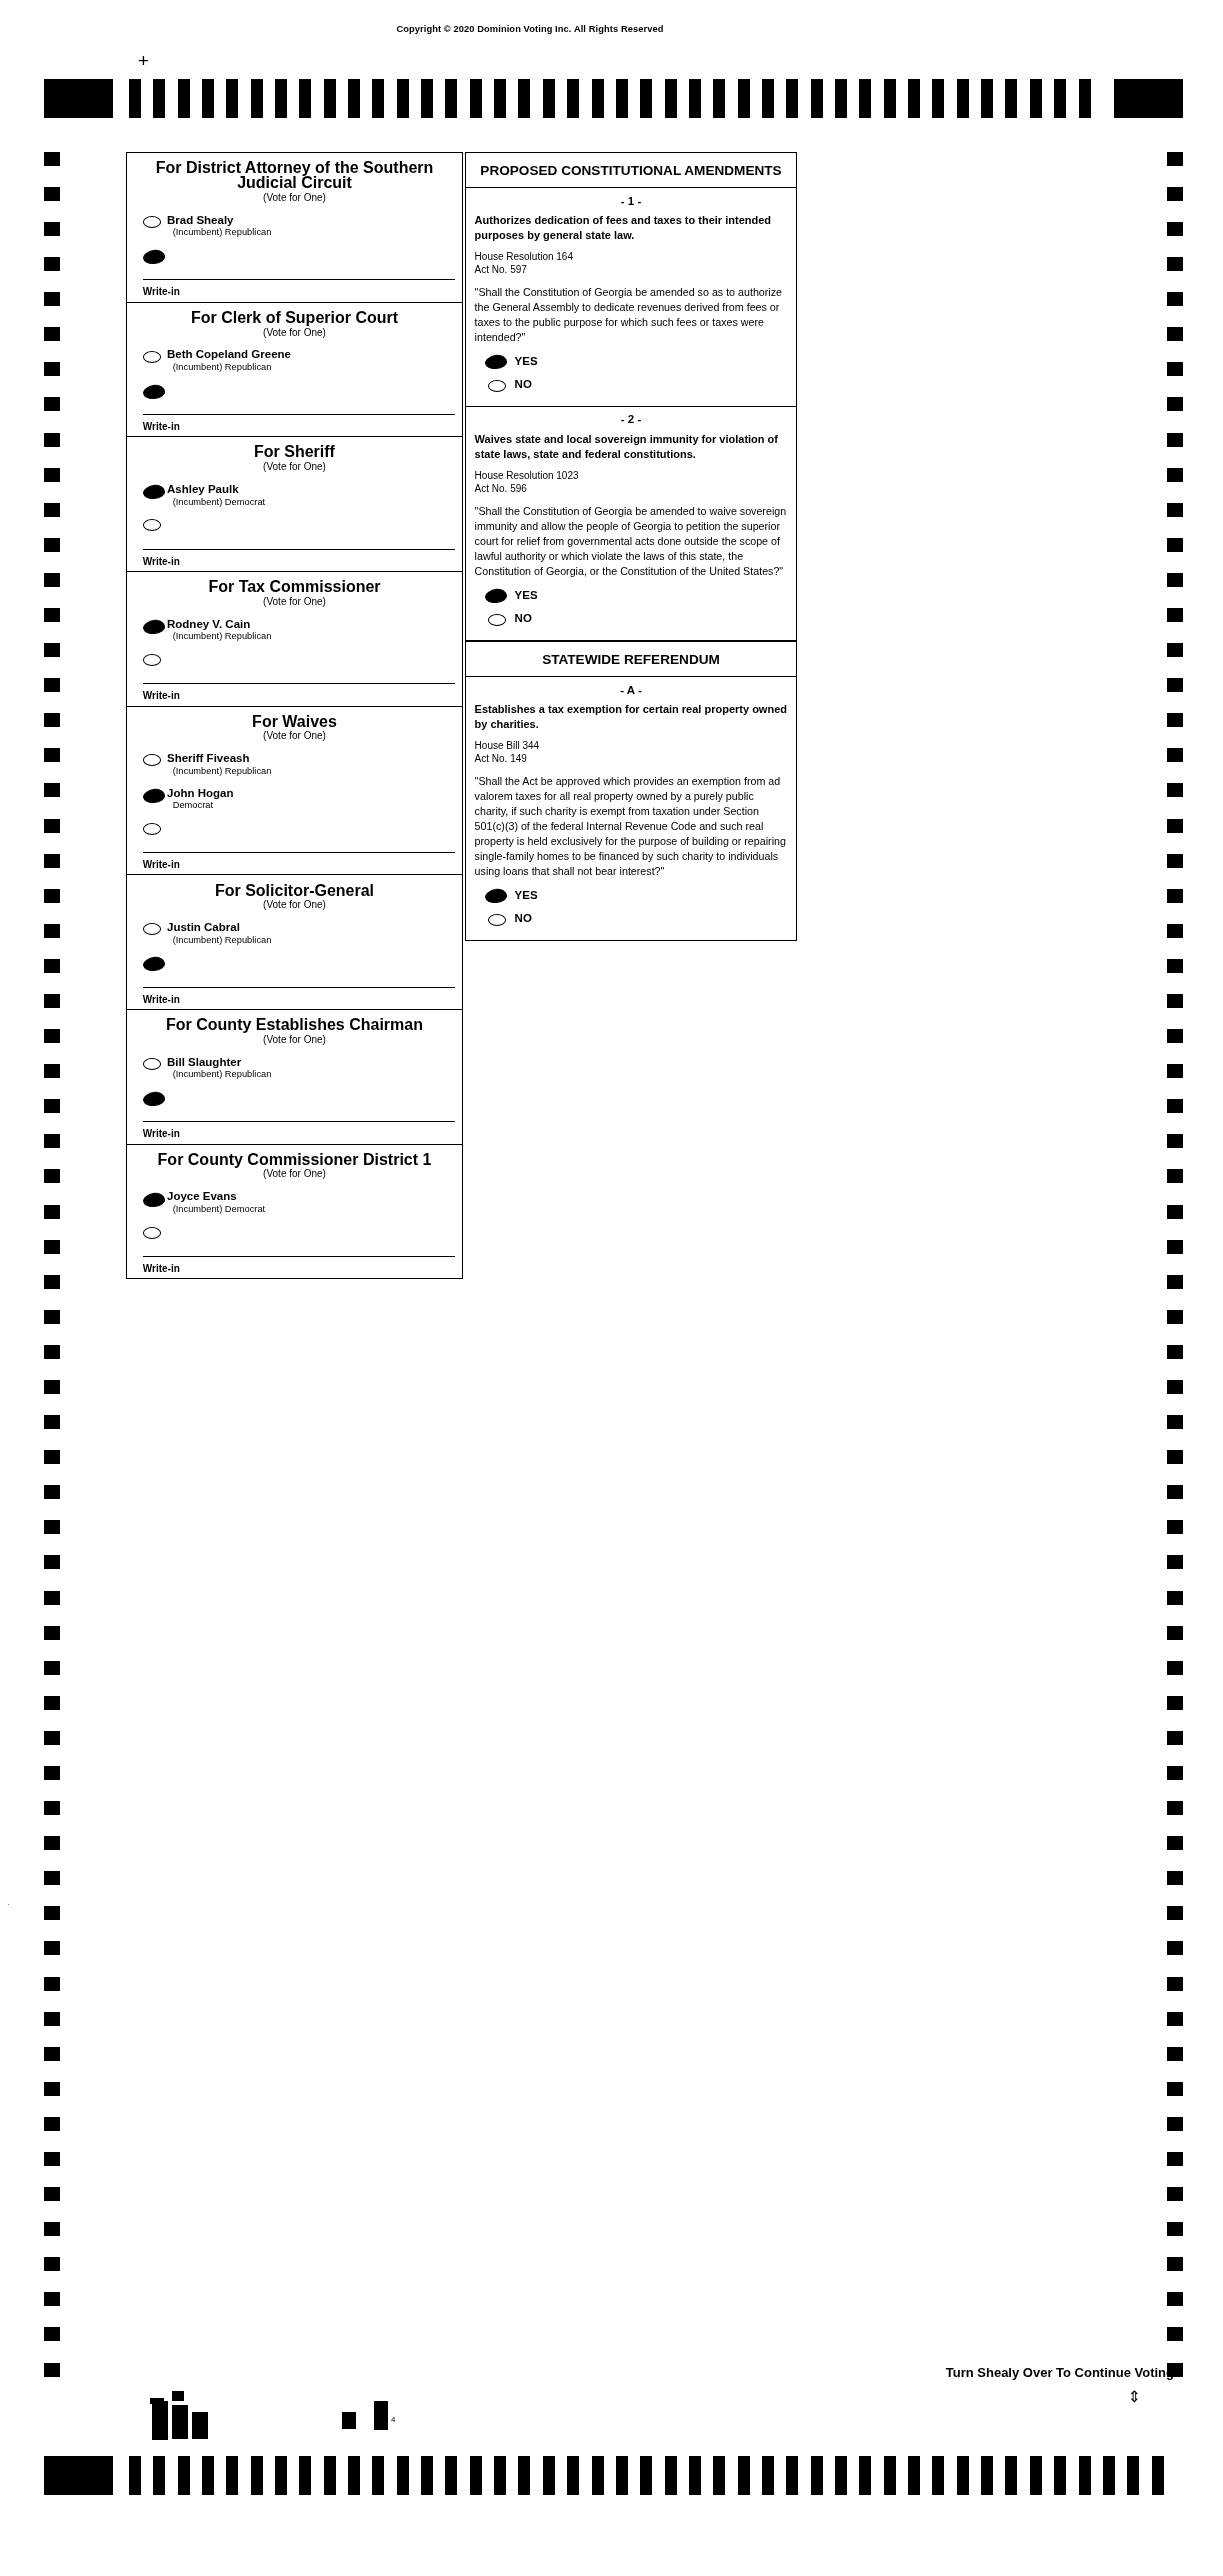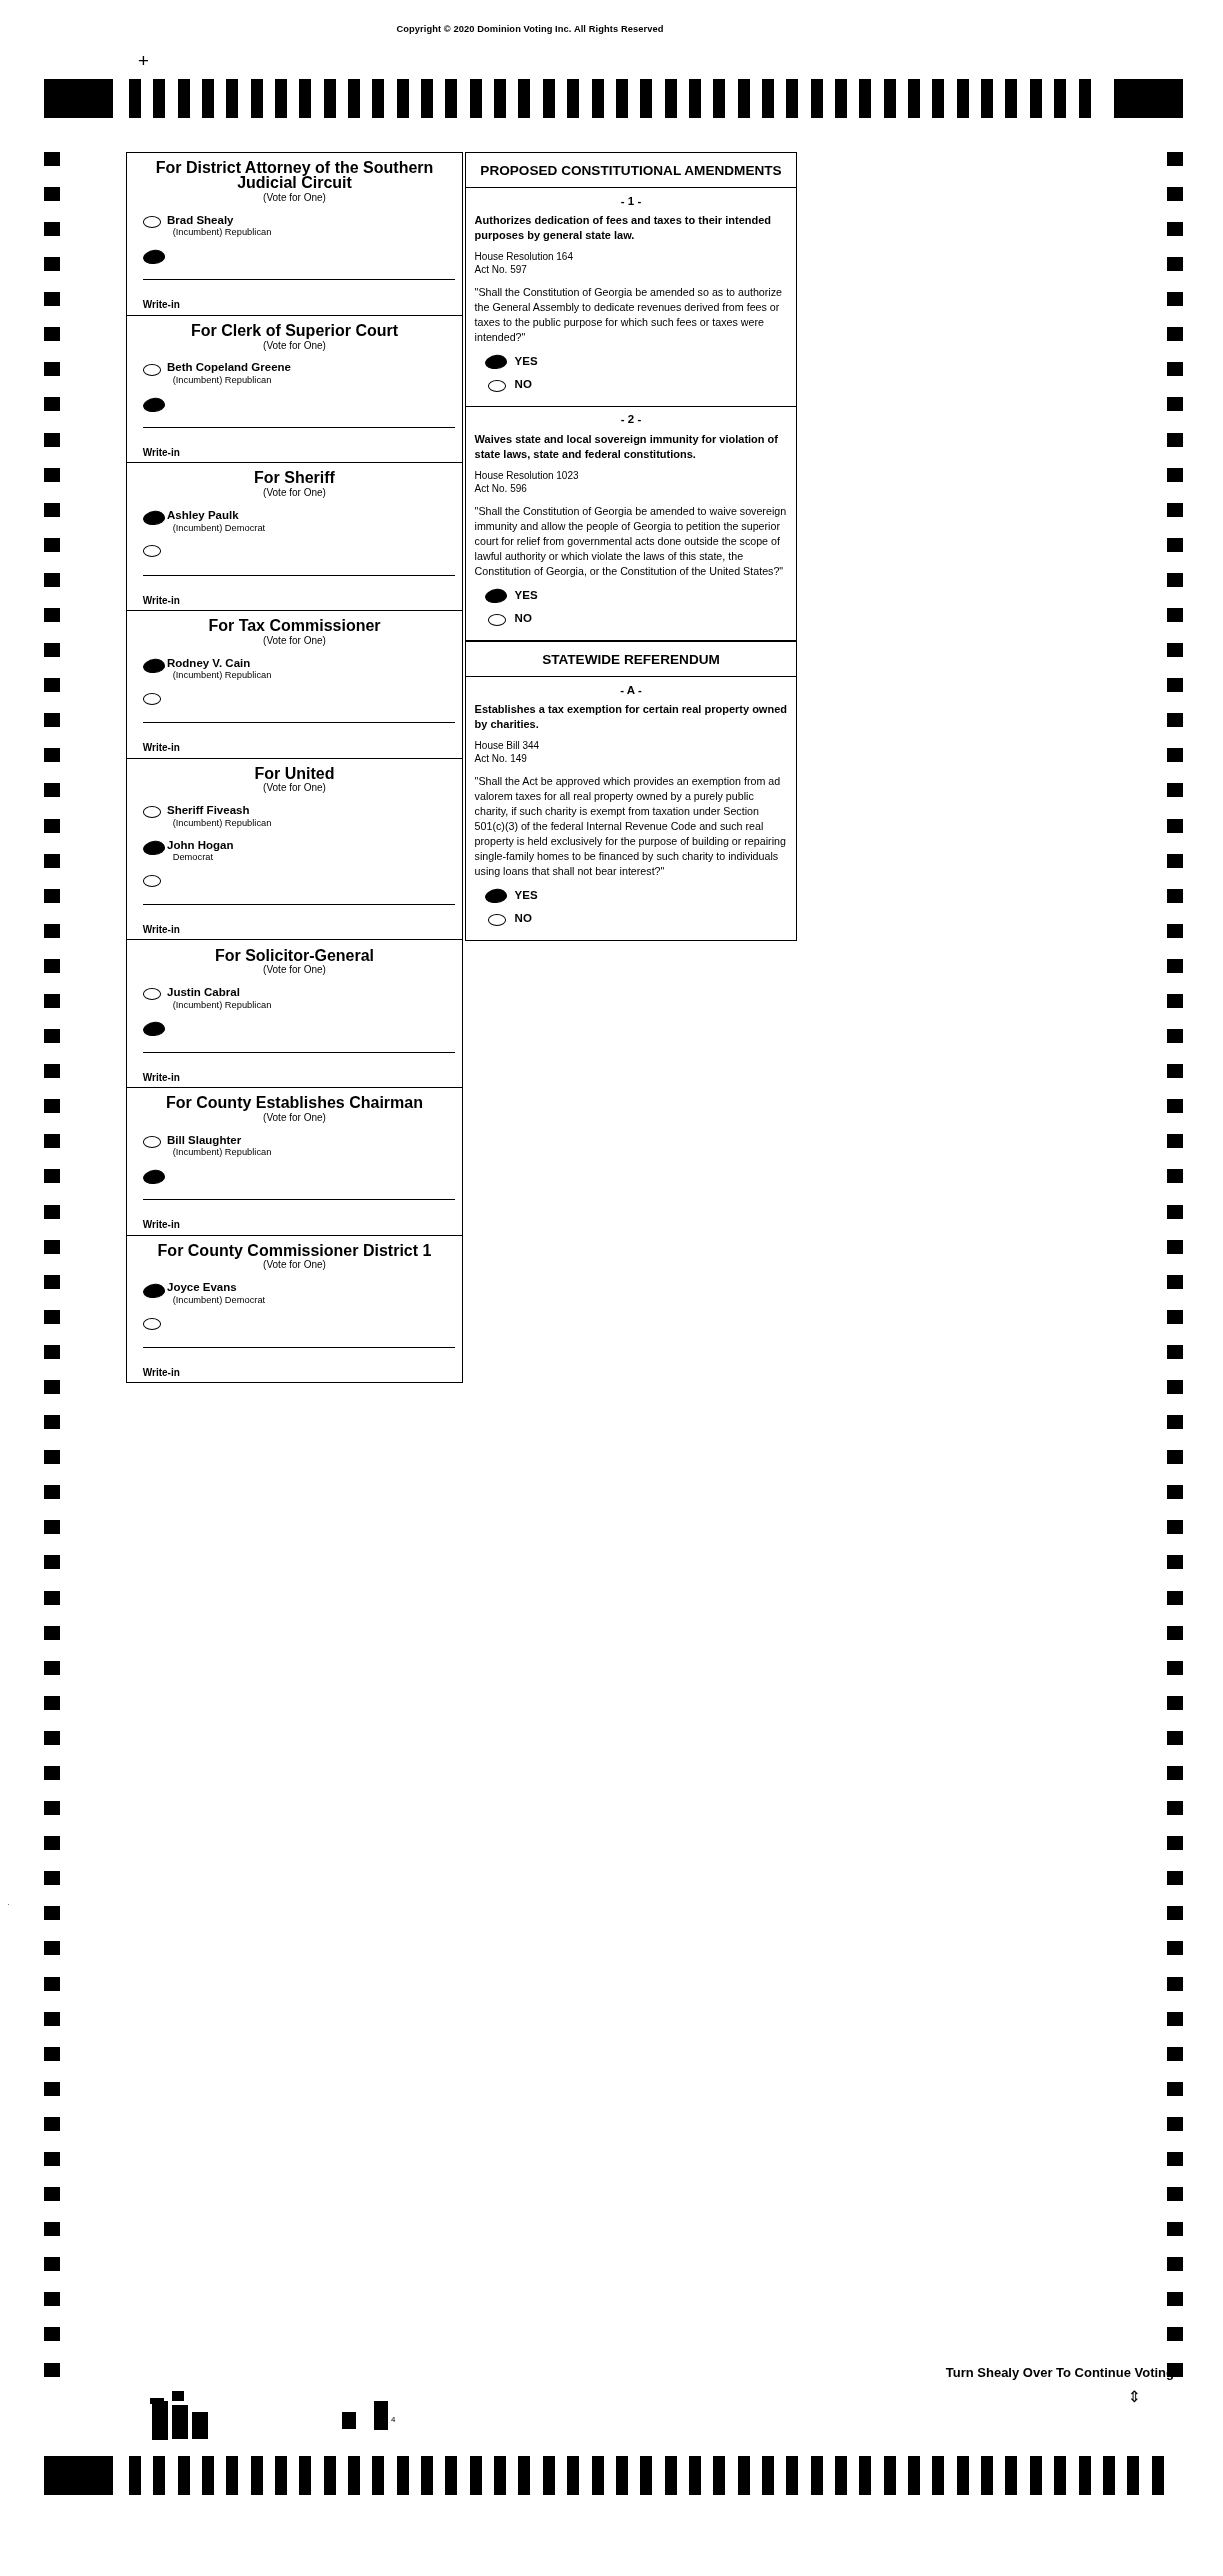--- a/index.html
+++ b/index.html
@@ -59,21 +59,21 @@
   
   .oval.filled{
     background:#000;border-color:#000;
     border-radius:60% 45% 55% 50%/55% 60% 45% 50%;
     transform:rotate(-6deg);
     width:21.5px;height:13.6px;
   }
 
   .writein{
     margin:1.4px 7.2px 4.3px 15.8px;border-top:1.1px solid #000;
-    font-size:10px;font-weight:bold;padding-top:19px;
+    font-size:10px;font-weight:bold;padding-top:6px;
   }
   .writein-gap{height:18.6px;}
 
   
   .hdr{
     text-align:center;font-weight:bold;font-size:13.6px;line-height:17px;
     padding:8.6px 5.7px 8.6px 5.7px;border-bottom:1.4px solid #000;
   }
   .amend{border-bottom:1.4px solid #000;padding:0 8.6px 7.2px 8.6px;}
   .amend:last-child{border-bottom:none;}
@@ -389,21 +389,21 @@
           <div class="cand-name">Rodney V. Cain</div>
           <div class="cand-party">(Incumbent) Republican</div>
         </div>
         <div class="cand writein-row">
           <span class="oval"></span>
           <div class="writein-gap"></div>
         </div>
         <div class="writein">Write-in</div>
       </div>
       <div class="contest">
-        <div class="contest-title">For United</div>
+        <div class="contest-title">For Waives</div>
         <div class="vote-for">(Vote for One)</div>
         <div class="cand">
           <span class="oval"></span>
           <div class="cand-name">Sheriff Fiveash</div>
           <div class="cand-party">(Incumbent) Republican</div>
         </div>
         <div class="cand">
           <span class="oval filled"></span>
           <div class="cand-name">John Hogan</div>
           <div class="cand-party">Democrat</div>

